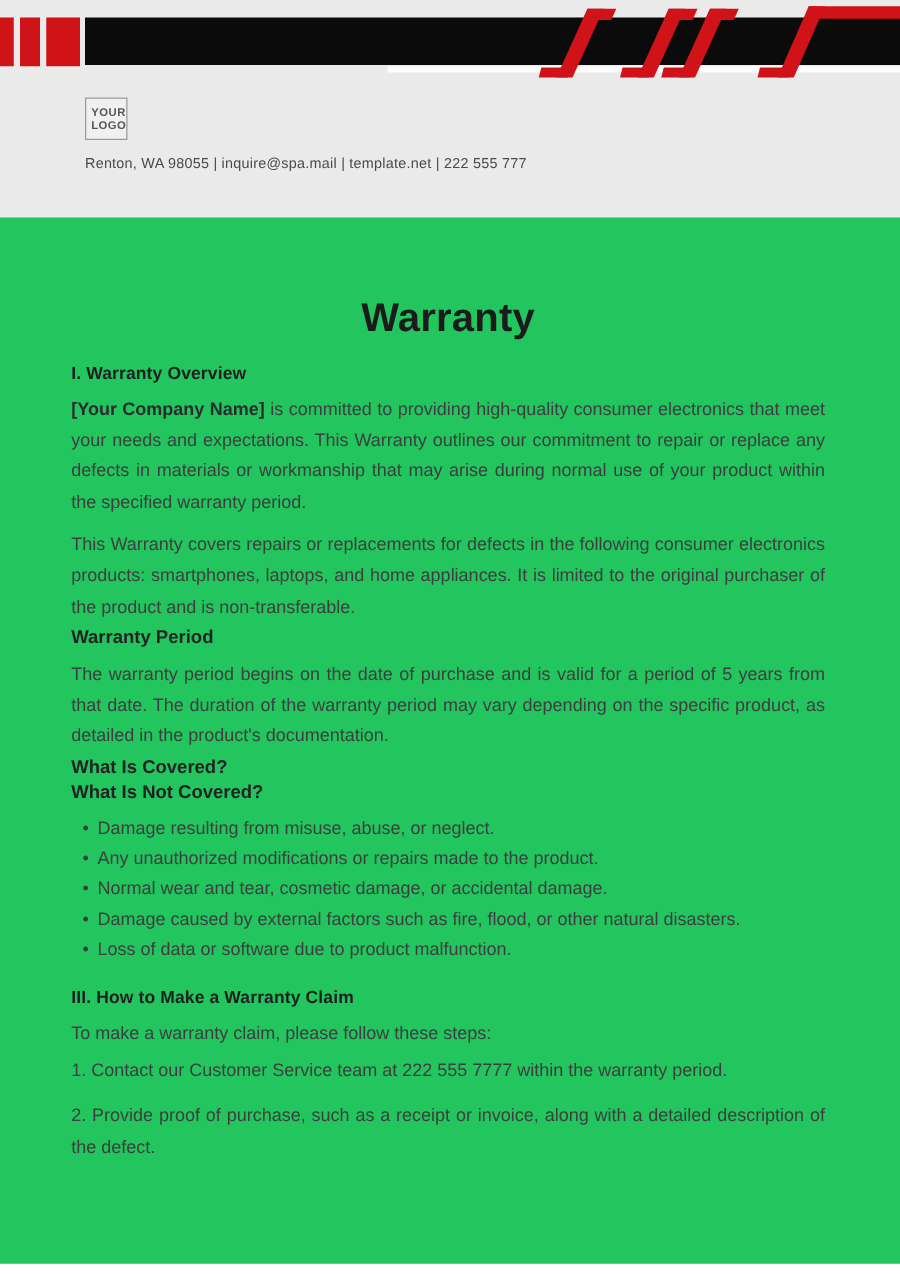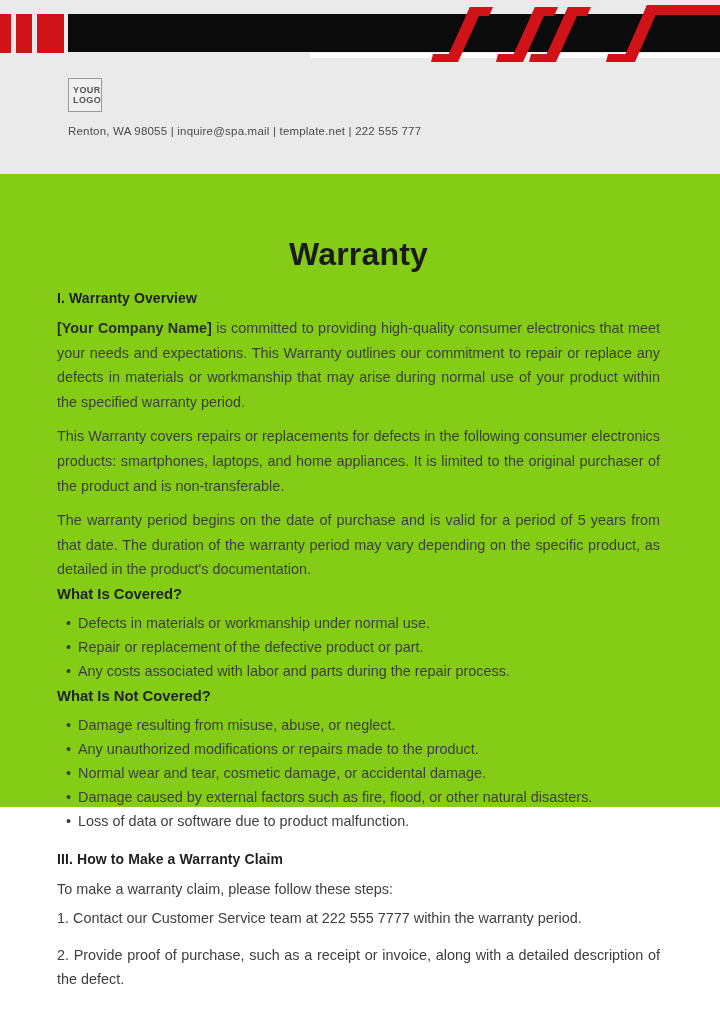--- a/index.html
+++ b/index.html
@@ -1,21 +1,21 @@
 <!DOCTYPE html>
 <html><head>
 <meta charset="utf-8">
 <style>
   html,body{margin:0;padding:0;}
   body{
     width:720px;height:1019px;overflow:hidden;background:#ffffff;
     font-family:"Liberation Sans", sans-serif;
     -webkit-font-smoothing:antialiased;
   }
-  .page{position:relative;width:720px;height:807px;background:#84cc16;}
+  .page{position:relative;width:720px;height:1011px;background:#22c55e;}
 
   
   .header{position:relative;width:720px;height:174px;background:#eaeaea;}
   .topbar-svg{position:absolute;top:0;left:0;display:block;}
   .logo-box{
     position:absolute;left:68px;top:78px;width:34px;height:34px;
     border:1px solid #9a9a9a;background:#f0f0f0;
     display:flex;flex-direction:column;align-items:flex-start;justify-content:center;
     padding-left:4px;box-sizing:border-box;
     font-size:9px;line-height:10px;font-weight:700;color:#555;letter-spacing:.4px;
@@ -100,28 +100,24 @@
 
   <div class="doc">
 
     <h1 class="doc-title">Warranty</h1>
 
     <h2 class="h2">I. Warranty Overview</h2>
     <p class="para"><span class="lead-bold">[Your Company Name]</span><span> is committed to providing high-quality consumer electronics that meet your needs and expectations. This Warranty outlines our commitment to repair or replace any defects in materials or workmanship that may arise during normal use of your product within the specified warranty period.</span></p>
 
     <p class="para">This Warranty covers repairs or replacements for defects in the following consumer electronics products: smartphones, laptops, and home appliances. It is limited to the original purchaser of the product and is non-transferable.</p>
 
+    <h3 class="h3">Warranty Period</h3>
     <p class="para">The warranty period begins on the date of purchase and is valid for a period of 5 years from that date. The duration of the warranty period may vary depending on the specific product, as detailed in the product's documentation.</p>
 
     <h3 class="h3">What Is Covered?</h3>
-    <ul class="bullets">
-      <li>Defects in materials or workmanship under normal use.</li>
-      <li>Repair or replacement of the defective product or part.</li>
-      <li>Any costs associated with labor and parts during the repair process.</li>
-    </ul>
 
     <h3 class="h3">What Is Not Covered?</h3>
     <ul class="bullets">
       <li>Damage resulting from misuse, abuse, or neglect.</li>
       <li>Any unauthorized modifications or repairs made to the product.</li>
       <li>Normal wear and tear, cosmetic damage, or accidental damage.</li>
       <li>Damage caused by external factors such as fire, flood, or other natural disasters.</li>
       <li>Loss of data or software due to product malfunction.</li>
     </ul>
 

